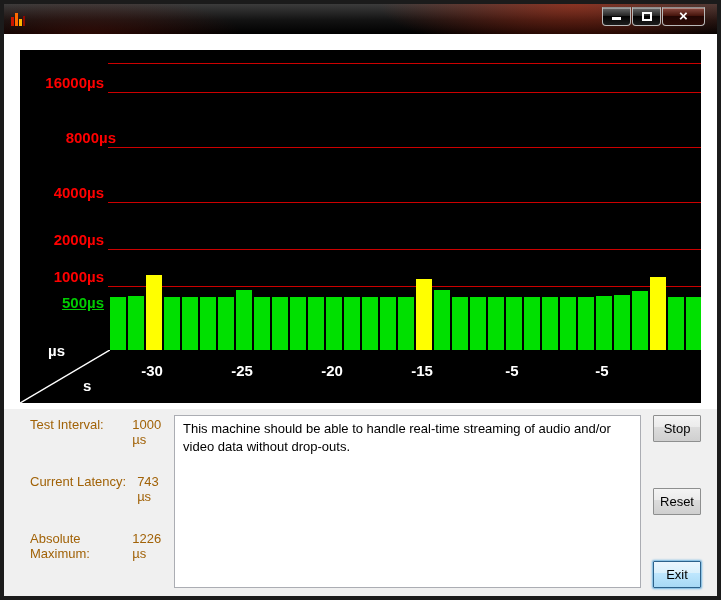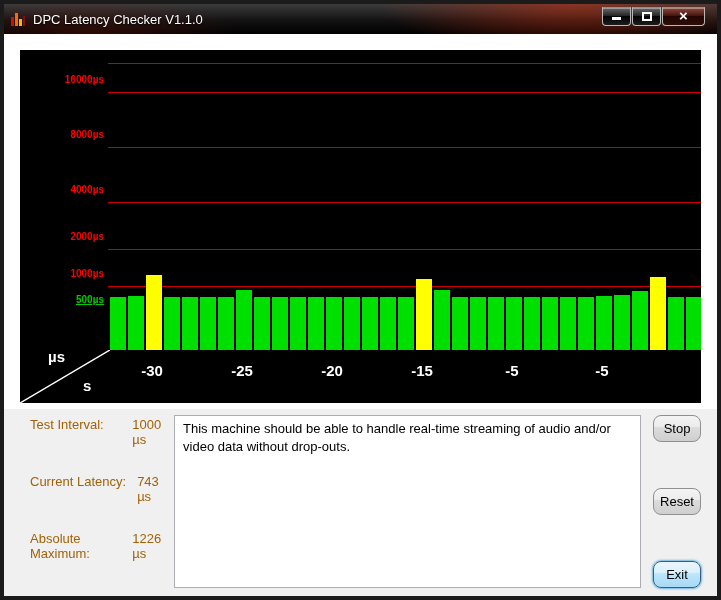--- a/index.html
+++ b/index.html
@@ -31,59 +31,58 @@
   
   .menubar { flex:0 0 26px; background:#f4f4f4; border-bottom:1px solid #e3e3e3;
     display:flex; align-items:center; padding-left:10px; }
   .menu-item { font-size:13px; color:#000; padding:4px 11px; cursor:default; }
 
   
   .client { flex:1 1 auto; background:#ffffff; padding:16px 16px 0 16px; }
   .chart { position:relative; width:681px; height:353px; overflow:hidden; }
   .gridline { position:absolute; left:88px; right:0; height:1px; }
   .ylabel { position:absolute; left:0; width:84px; text-align:right;
-            font-size:10px; font-weight:bold; letter-spacing:0; }
+            font-size:15px; font-weight:bold; letter-spacing:0; }
   .bar { position:absolute; width:16px; }
   .xlabel { position:absolute; top:312px; transform:translateX(-50%);
             font-size:15px; font-weight:bold; }
   .corner-svg { position:absolute; left:0; top:300px; }
-  .unit-us { position:absolute; left:28px; top:298px; font-size:15px; font-weight:bold; }
+  .unit-us { position:absolute; left:28px; top:292px; font-size:15px; font-weight:bold; }
   .unit-s  { position:absolute; left:63px; top:327px; font-size:15px; font-weight:bold; }
 
   
   .bottom { flex:0 0 132px; background:#f0f0f0; display:flex; padding:6px 16px 8px 26px; }
   .stats { width:192px; padding-top:2px; }
   .stat-row { display:flex; font-size:13px; color:#a16207; margin-bottom:27px; }
   .stat-label { width:114px; }
   .msgbox { flex:1 1 auto; background:#fff; border:1px solid #abadb3; color:#000;
             font-size:13px; line-height:1.35; padding:4px 8px; margin-right:12px; }
   .btncol { width:48px; display:flex; flex-direction:column; justify-content:space-between; }
   .btn { width:48px; height:27px; font-family:"Liberation Sans",sans-serif; font-size:13px; color:#000;
     background:linear-gradient(180deg,#f4f4f4,#ebebeb 45%,#dcdcdc 46%,#cfcfcf);
-    border:1px solid #8e8f8f; border-radius:8px;
+    border:1px solid #8e8f8f; border-radius:1px;
     display:flex; align-items:center; justify-content:center; cursor:default;text-align:right; }
   .btn.focused { border-color:#2c628b;
     background:linear-gradient(180deg,#ebf6fd,#d9f0fc 45%,#bee6fd 46%,#a7d9f5);
     box-shadow:0 0 2px 1px #6db3e0; }
 </style>
 </head>
 <body>
 
 <div class="window">
 
   <div class="titlebar">
     <span class="app-icon">
       <svg width="16" height="16" viewBox="0 0 16 16">
         <rect x="1" y="6" width="3" height="9" fill="#c81400"></rect>
         <rect x="5" y="2" width="3" height="13" fill="#ff6a00"></rect>
         <rect x="9" y="8" width="3" height="7" fill="#ffb400"></rect>
         <rect x="13" y="5" width="2" height="10" fill="#8c0a00"></rect>
       </svg>
     </span>
-    <span class="title">DPC Latency Checker V1.1.0</span>
     <div class="winbtns">
       <div class="winbtn">
         <span class="glyph-min"></span>
       </div>
       <div class="winbtn">
         <span class="glyph-max"></span>
       </div>
       <div class="winbtn close">
         <span class="glyph-close">×</span>
       </div>
@@ -98,21 +97,21 @@
       </svg>
       <span class="unit-us" style="color: rgb(255, 255, 255);">µs</span>
       <span class="unit-s" style="color: rgb(255, 255, 255);">s</span>
     <div class="gridline" style="top: 13px; background: rgb(204, 0, 0);"></div>
         <div class="gridline" style="top: 42px; background: rgb(204, 0, 0);"></div>
         <div class="gridline" style="top: 97px; background: rgb(204, 0, 0);"></div>
         <div class="gridline" style="top: 152px; background: rgb(204, 0, 0);"></div>
         <div class="gridline" style="top: 199px; background: rgb(204, 0, 0);"></div>
         <div class="gridline" style="top: 236px; background: rgb(204, 0, 0);"></div>
         <div class="ylabel" style="top: 24px; color: rgb(255, 0, 0);">16000µs</div>
-        <div class="ylabel" style="top: 79px; color: rgb(255, 0, 0);">8000µs</div>
+        <div class="ylabel" style="top: 79px; color: rgb(255, 0, 0); margin-left: 12px;">8000µs</div>
         <div class="ylabel" style="top: 134px; color: rgb(255, 0, 0);">4000µs</div>
         <div class="ylabel" style="top: 181px; color: rgb(255, 0, 0);">2000µs</div>
         <div class="ylabel" style="top: 218px; color: rgb(255, 0, 0);">1000µs</div>
         <div class="ylabel" style="top: 244px; color: rgb(0, 204, 0); text-decoration: underline;">500µs</div>
         <div class="bar" style="left: 90px; top: 247px; height: 53px; background: rgb(0, 224, 0);"></div>
         <div class="bar" style="left: 108px; top: 246px; height: 54px; background: rgb(0, 224, 0);"></div>
         <div class="bar" style="left: 126px; top: 225px; height: 75px; background: rgb(255, 255, 0);"></div>
         <div class="bar" style="left: 144px; top: 247px; height: 53px; background: rgb(0, 224, 0);"></div>
         <div class="bar" style="left: 162px; top: 247px; height: 53px; background: rgb(0, 224, 0);"></div>
         <div class="bar" style="left: 180px; top: 247px; height: 53px; background: rgb(0, 224, 0);"></div>

